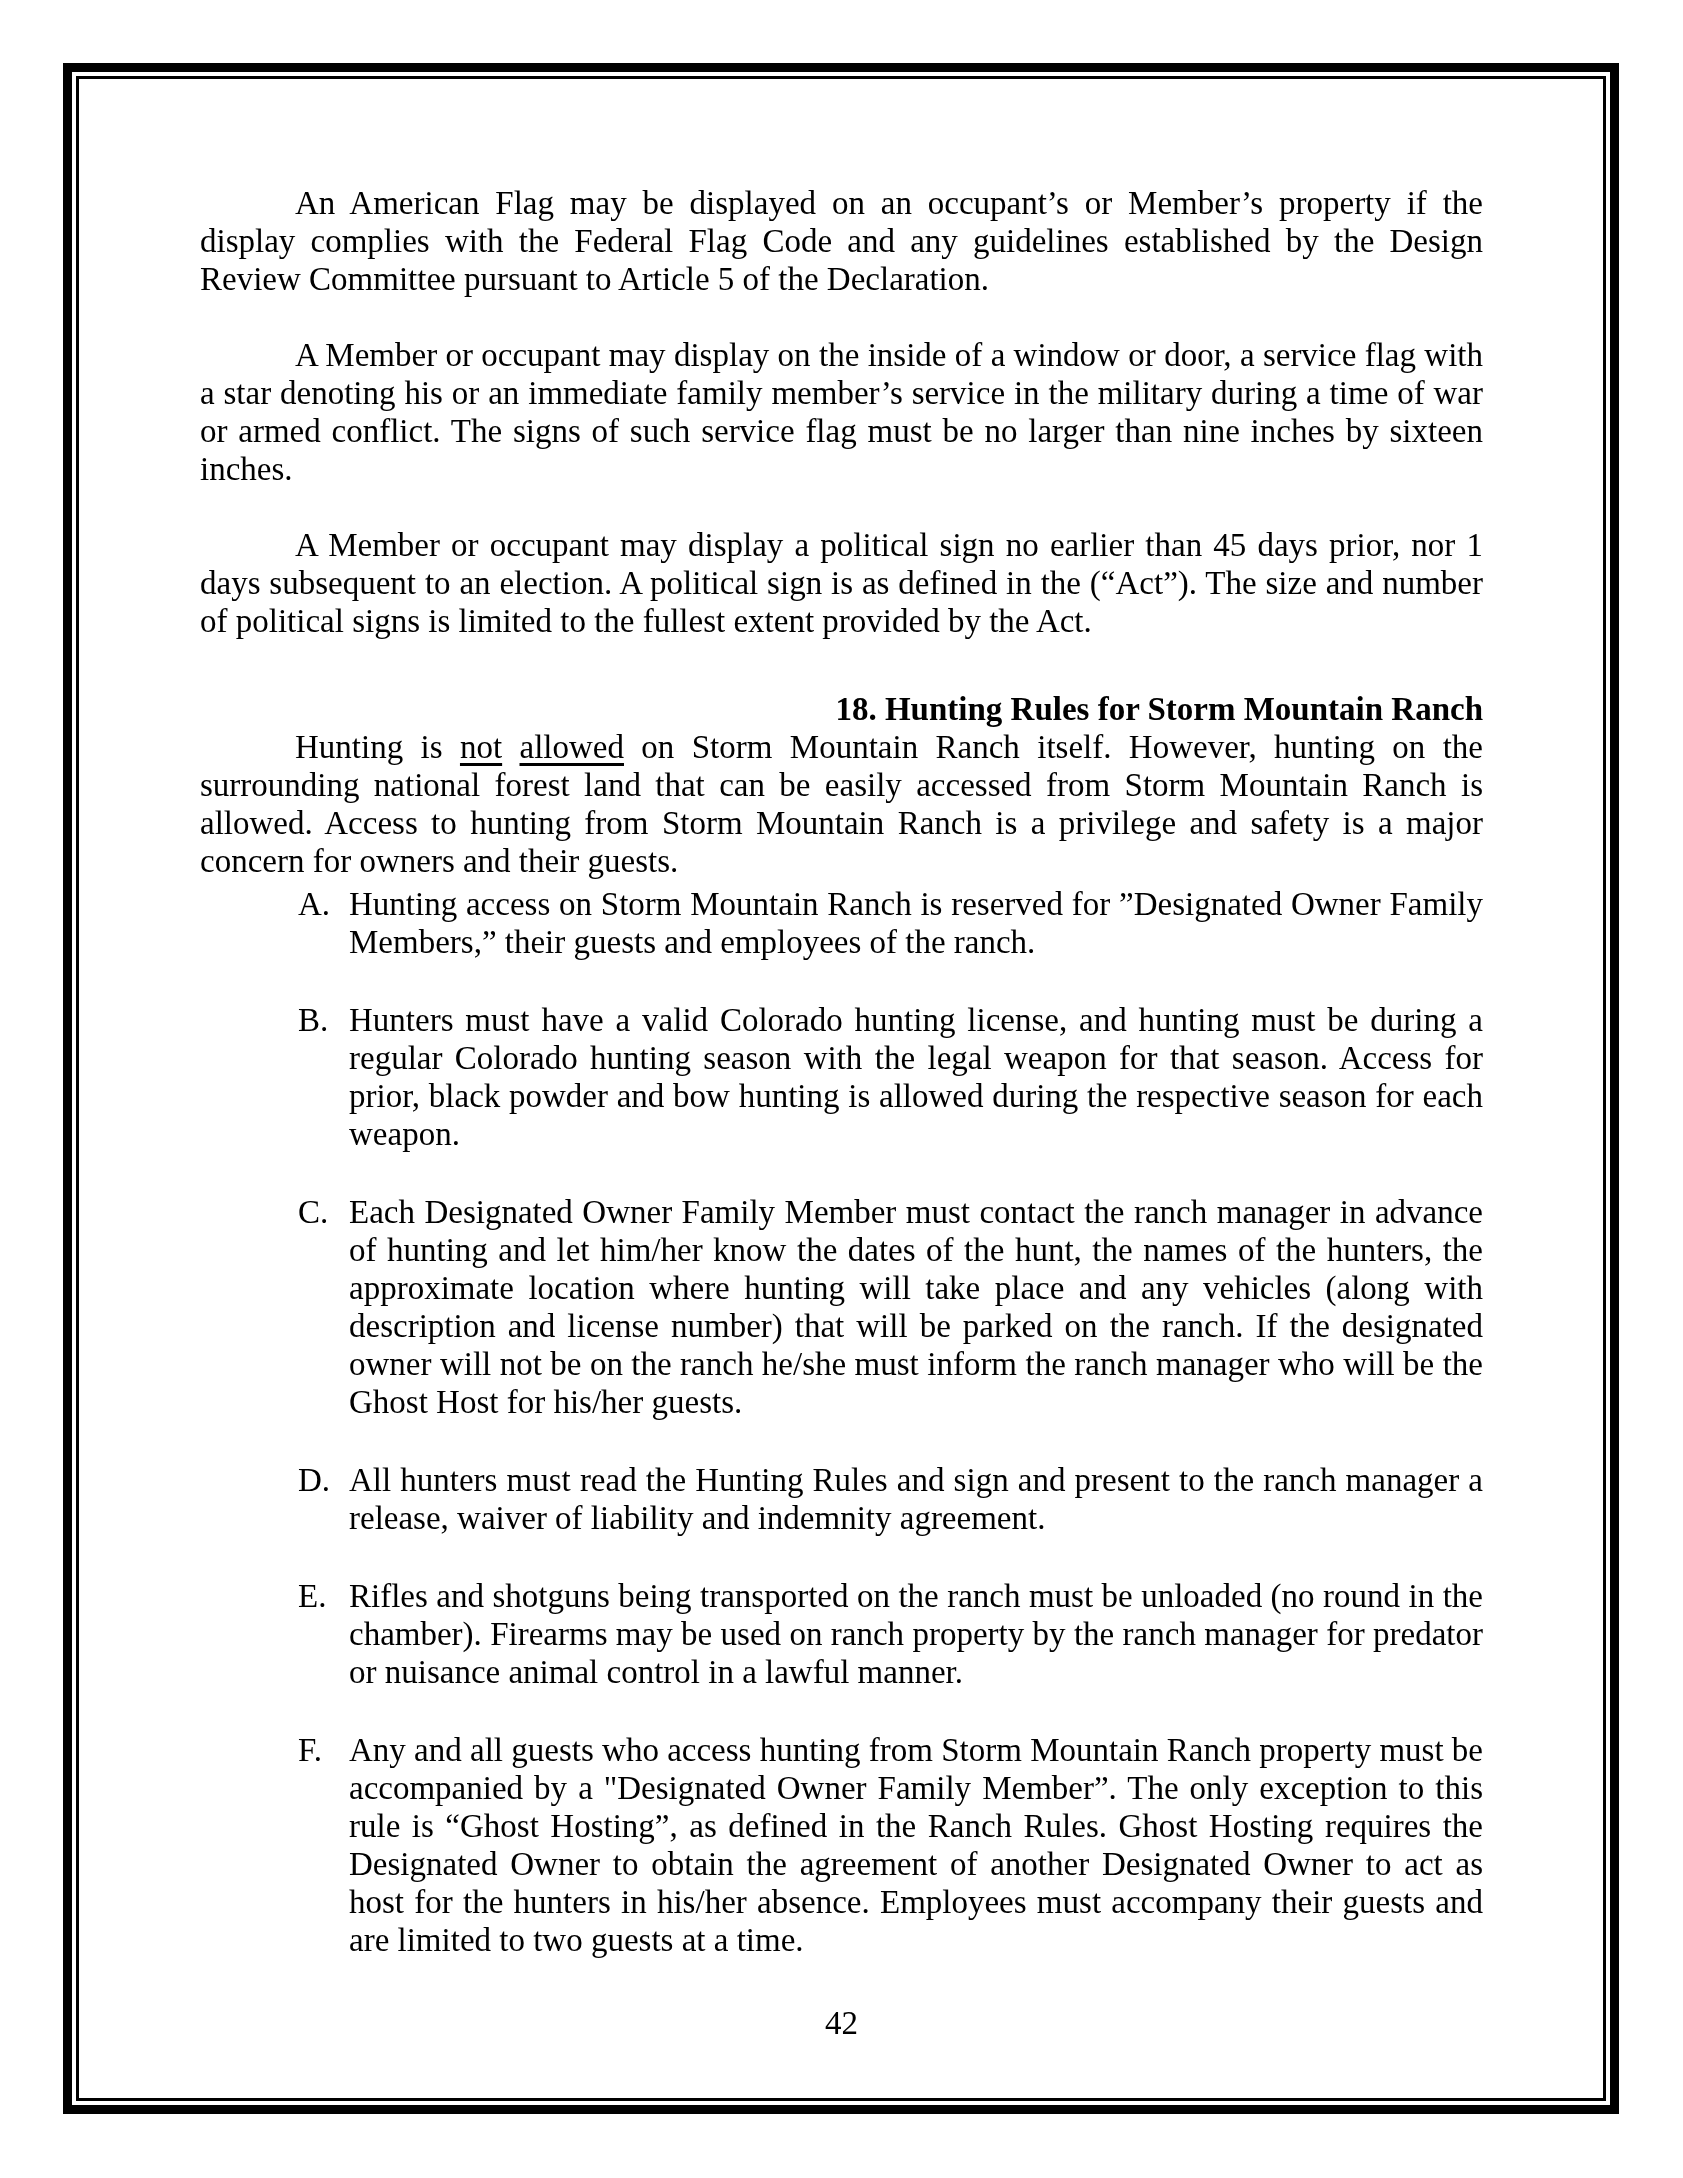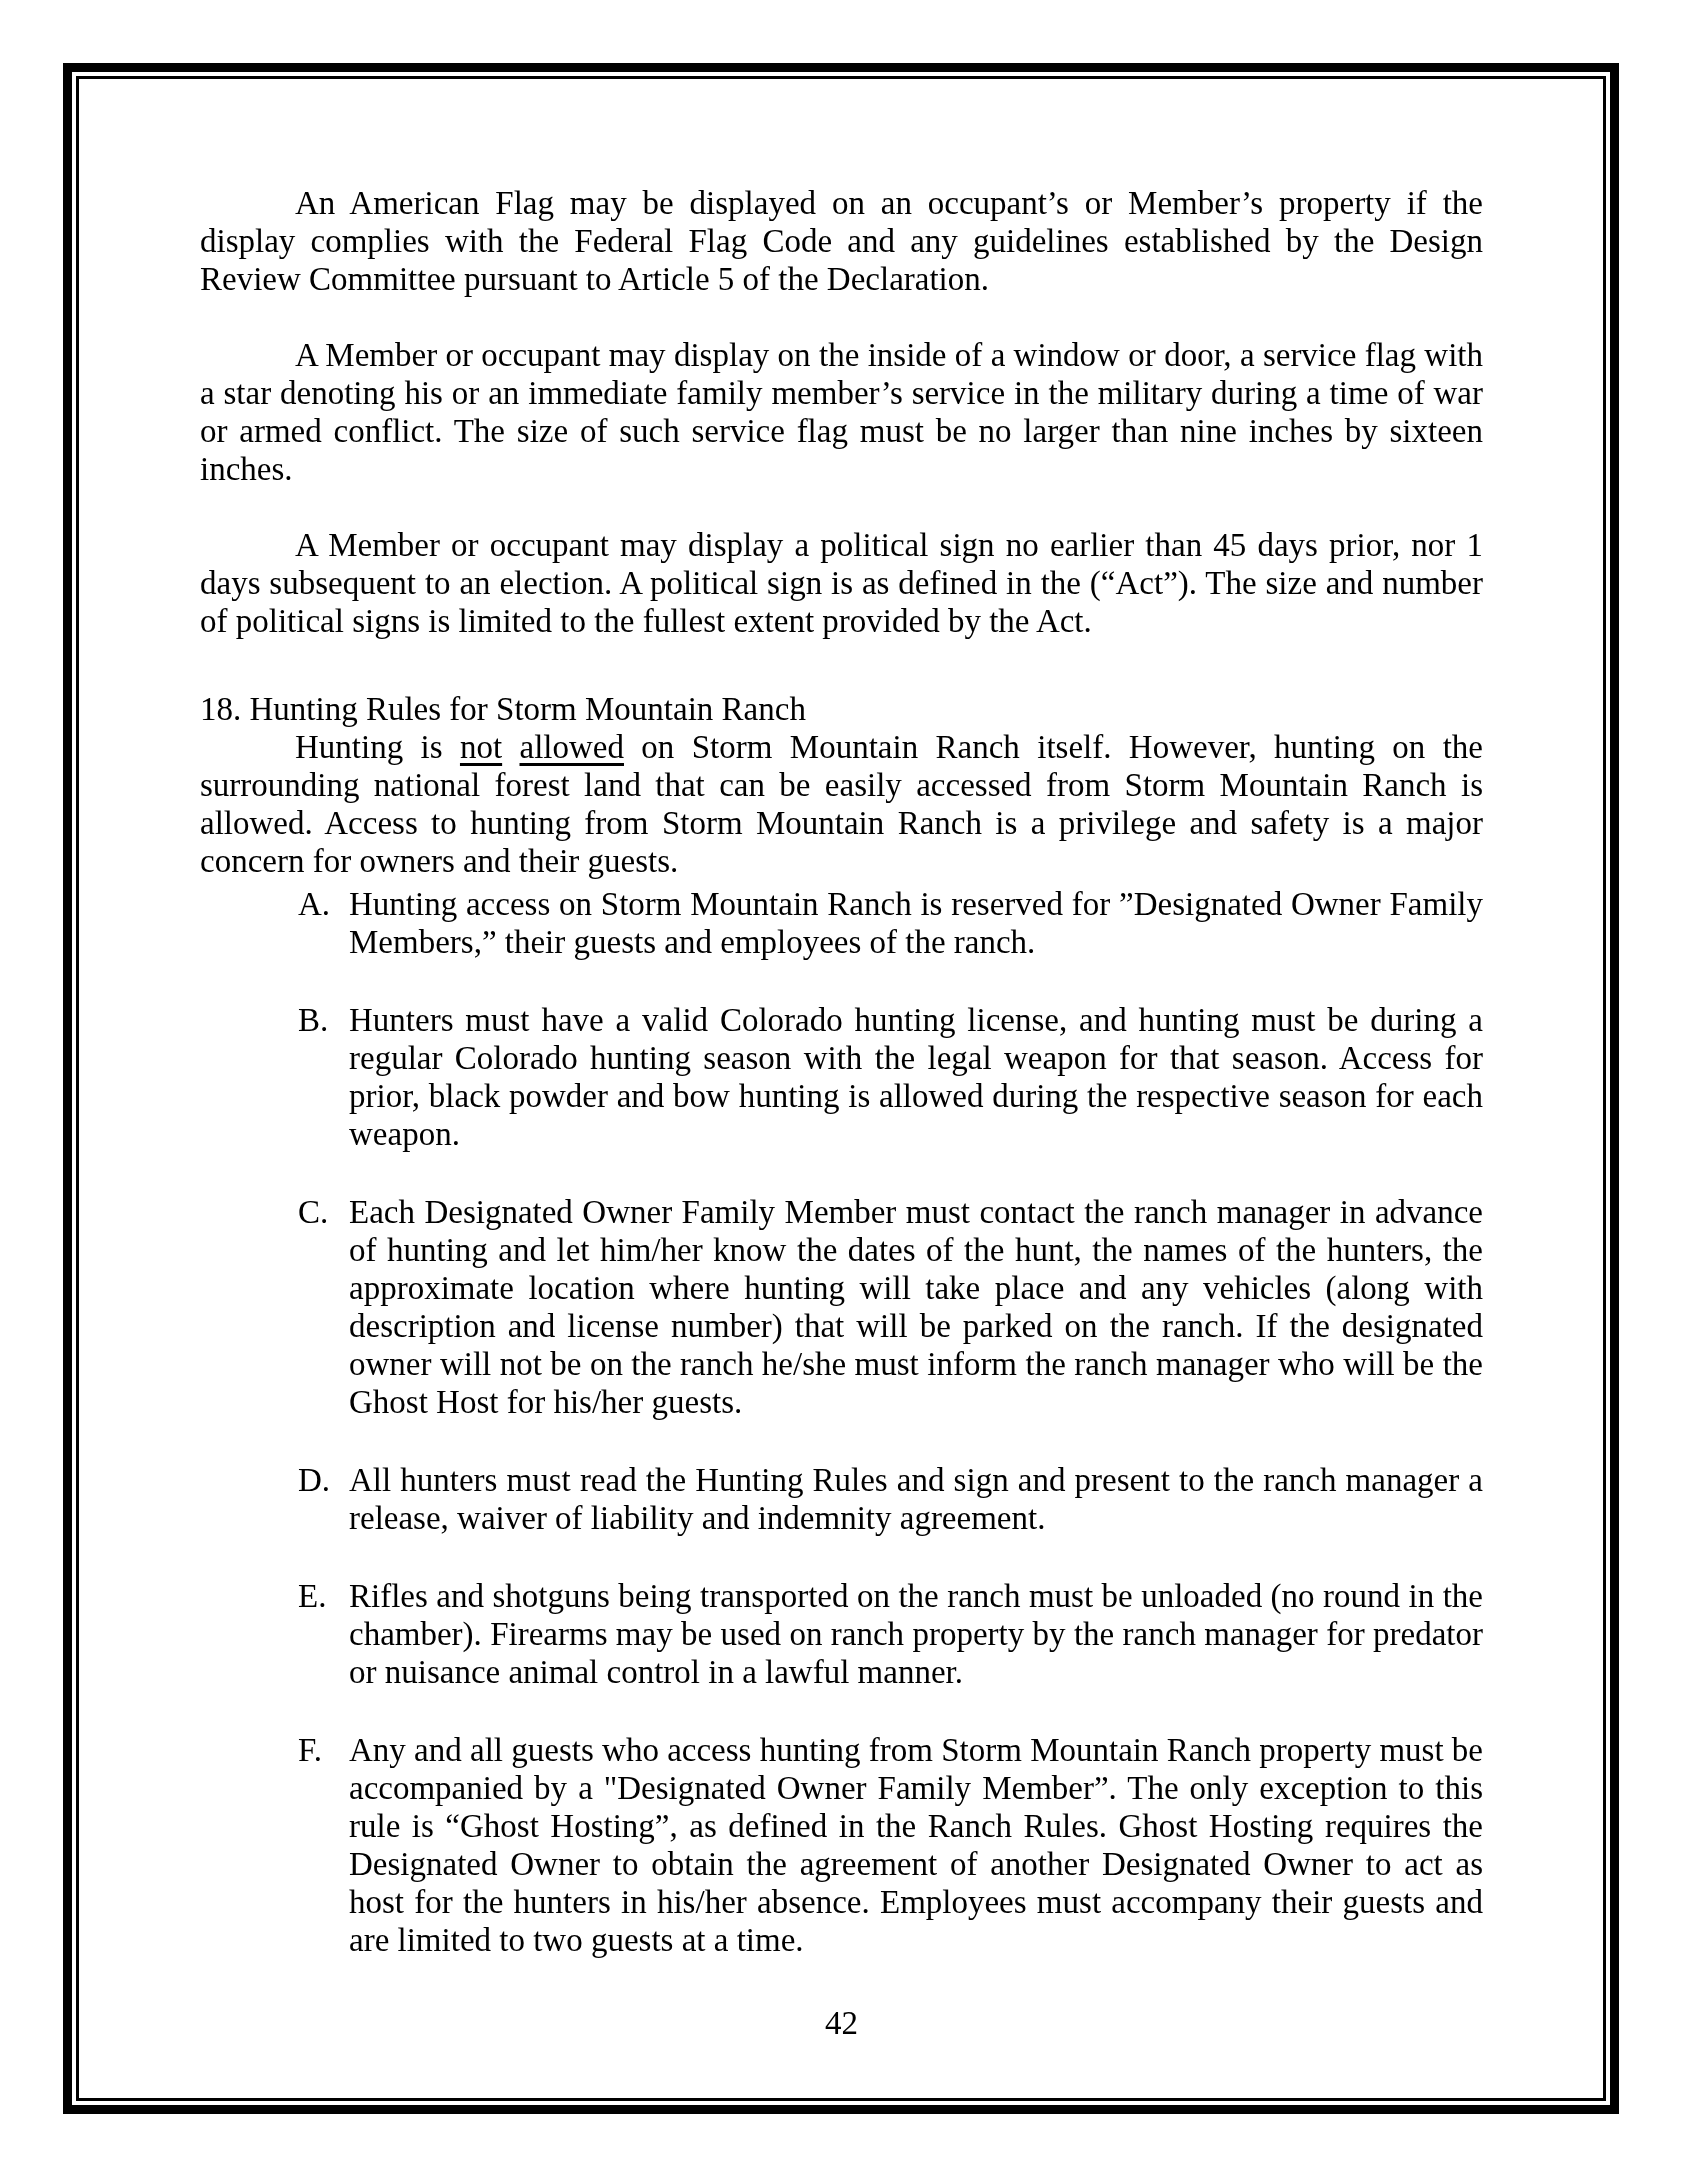--- a/index.html
+++ b/index.html
@@ -45,22 +45,22 @@
     font-size: 33px;
     line-height: 38px;
     text-align: justify;
   }
   .body-par {
     margin: 0 0 38px 0;
     text-indent: 95px;
   }
   .section-heading {
     margin: 50px 0 0 0;
-    font-weight: normal;
-    text-align: left;
+    font-weight: bold;
+    text-align: right;
     text-indent: 0;
   }
   .intro-par {
     margin: 0;
     text-indent: 95px;
   }
   .em-u {
     font-weight: normal;
     text-decoration: underline;
     text-decoration-thickness: 3px;
@@ -99,21 +99,21 @@
 <div class="page">
 
   <div class="frame-outer">
     <div class="frame-inner"></div>
   </div>
 
   <div class="content">
 
     <p class="body-par">An American Flag may be displayed on an occupant’s or Member’s property if the display complies with the Federal Flag Code and any guidelines established by the Design Review Committee pursuant to Article 5 of the Declaration.</p>
 
-    <p class="body-par">A Member or occupant may display on the inside of a window or door, a service flag with a star denoting his or an immediate family member’s service in the military during a time of war or armed conflict. The size of such service flag must be no larger than nine inches by sixteen inches.</p>
+    <p class="body-par">A Member or occupant may display on the inside of a window or door, a service flag with a star denoting his or an immediate family member’s service in the military during a time of war or armed conflict. The signs of such service flag must be no larger than nine inches by sixteen inches.</p>
 
     <p class="body-par">A Member or occupant may display a political sign no earlier than 45 days prior, nor 1 days subsequent to an election. A political sign is as defined in the (“Act”). The size and number of political signs is limited to the fullest extent provided by the Act.</p>
 
     <p class="section-heading">18. Hunting Rules for Storm Mountain Ranch</p>
 
     <p class="intro-par"><span>Hunting is </span><span class="em-u">not</span><span> </span><span class="em-u">allowed</span><span> on Storm Mountain Ranch itself. However, hunting on the surrounding national forest land that can be easily accessed from Storm Mountain Ranch is allowed. Access to hunting from Storm Mountain Ranch is a privilege and safety is a major concern for owners and their guests.</span></p>
 
     <div class="rule-list">
 
       <div class="list-item first">

